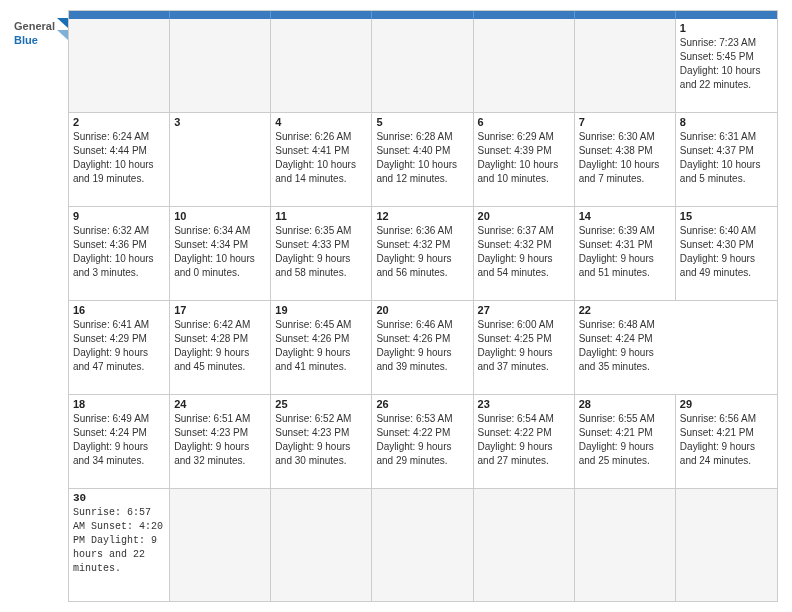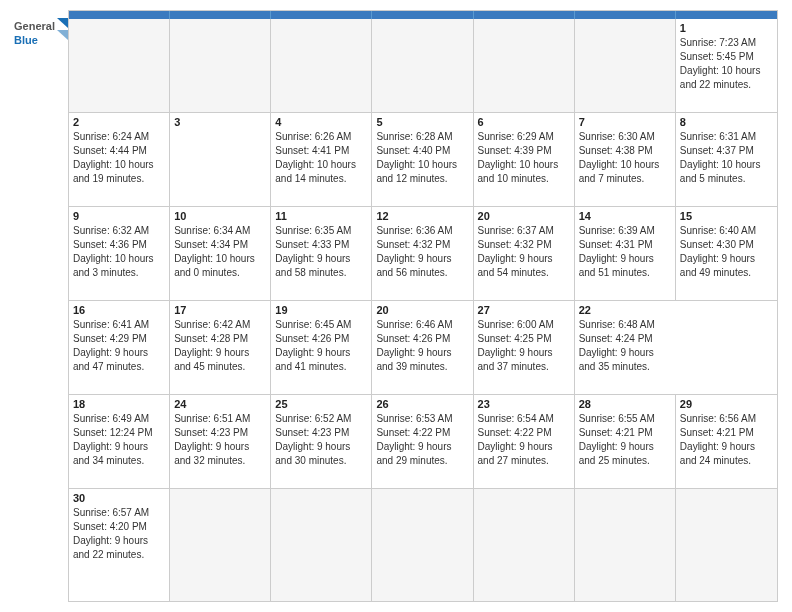--- a/index.html
+++ b/index.html
@@ -91,20 +91,21 @@
       display: block;
       margin-bottom: 2px;
     }
     .day-info {
       font-size: 10px;
       color: #333;
       line-height: 1.4;
     }
     .last-row {
       flex: 1.2;
+      font-family: Liberation Mono, monospace;
     }
   </style>
 </head>
 <body>
 
 <div class="page">
   <div class="header">
     <div class="logo">
   <svg width="54" height="40" viewBox="0 0 54 40">
     <text x="0" y="16" font-size="11" font-weight="bold" fill="#555" font-family="Arial">General</text>
@@ -264,21 +265,21 @@
             <span class="day-num">22</span>
             <div class="day-info">Sunrise: 6:48 AM
 Sunset: 4:24 PM
 Daylight: 9 hours and 35 minutes.</div>
           </div>
         </div>
         <div class="cal-row">
           <div class="cal-cell">
             <span class="day-num">18</span>
             <div class="day-info">Sunrise: 6:49 AM
-Sunset: 12:24 PM
+Sunset: 4:24 PM
 Daylight: 9 hours and 34 minutes.</div>
           </div>
           <div class="cal-cell">
             <span class="day-num">24</span>
             <div class="day-info">Sunrise: 6:51 AM
 Sunset: 4:23 PM
 Daylight: 9 hours and 32 minutes.</div>
           </div>
           <div class="cal-cell">
             <span class="day-num">25</span>

